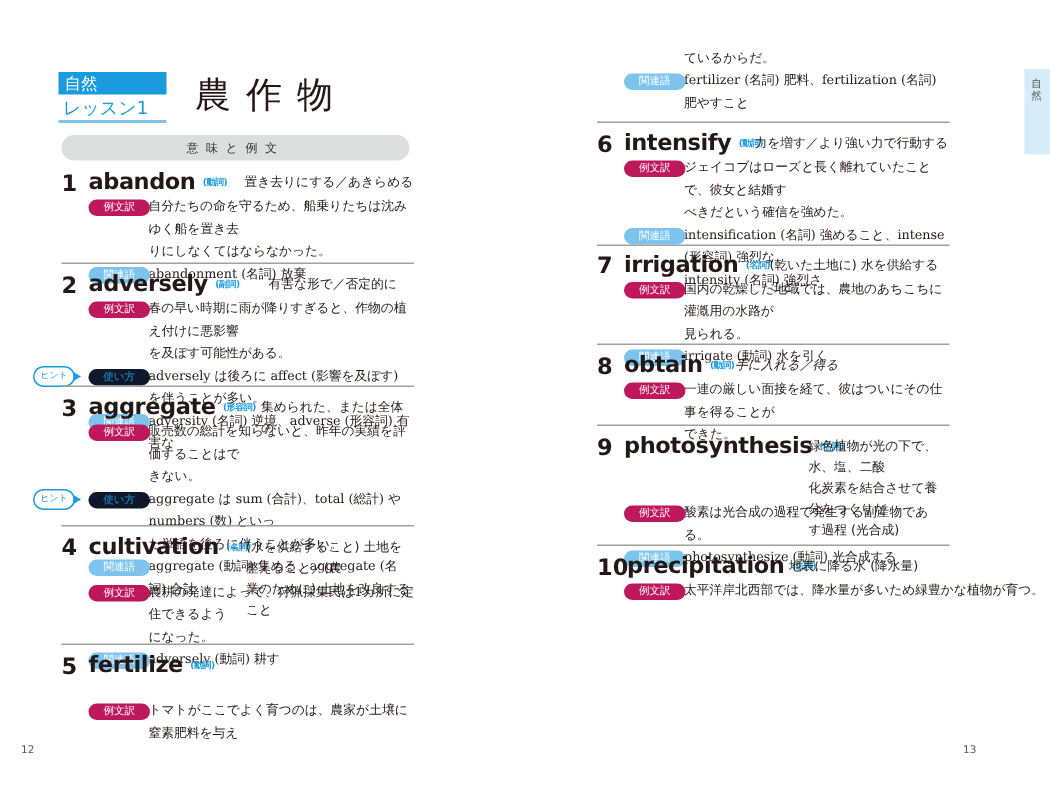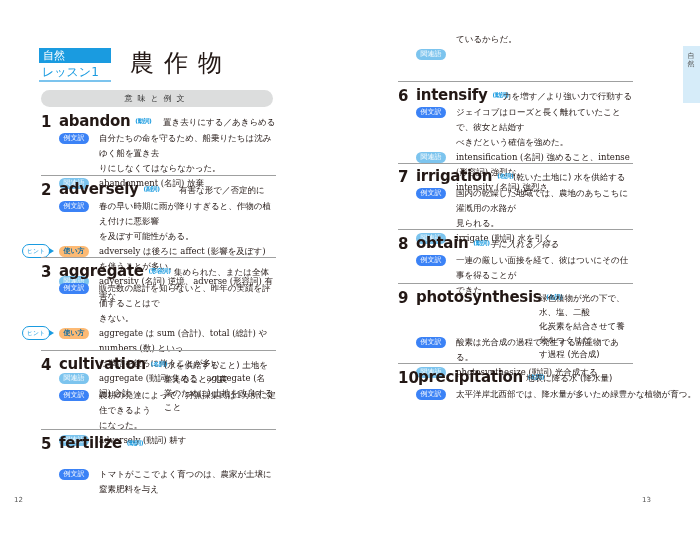--- a/index.html
+++ b/index.html
@@ -22,24 +22,24 @@
     .col-right { left: 398px; }
 
     .entry { position: absolute; left: 0; width: 235px; }
     .entry-head { position: relative; height: 18px; }
     .entry-num { position: absolute; left: 0; top: 0; font-family: "DejaVu Sans", sans-serif; font-weight: bold; font-size: 15px; color: #231815; }
     .entry-word { position: absolute; left: 18px; top: -1px; font-family: "DejaVu Sans", sans-serif; font-weight: bold; font-size: 15px; color: #231815; letter-spacing: -0.3px; }
     .pos { font-family: "DejaVu Sans", sans-serif; font-size: 6px; color: #1a9be0; font-weight: bold; vertical-align: middle; }
     .entry-meaning { position: absolute; top: 2px; font-family: "DejaVu Sans", sans-serif; font-size: 8.5px; line-height: 14px; color: #231815; }
 
     .line { position: relative; padding-left: 58px; font-size: 8.5px; line-height: 15px; color: #231815; }
-    .line .tag { position: absolute; left: 18px; top: 2px; height: 11px; padding: 0 3px; border-radius: 6px; font-family: "DejaVu Sans", sans-serif; font-size: 7px; line-height: 11px; color: #fff; width: 30px; text-align: center; }
-    .tag.ex { background: #3b82f6; }
+    .line .tag { position: absolute; left: 18px; top: 2px; height: 11px; padding: 0 3px; border-radius: 6px; font-family: "DejaVu Sans", sans-serif; font-size: 7px; line-height: 11px; color: #fff; width: 41px; text-align: center; }
+    .tag.ex { background: #be185d; }
     .tag.rel { background: #7cc4ee; }
-    .tag.use { background: #fdba74; color: #1a6fa0; font-weight: bold; }
+    .tag.use { background: #0f172a; color: #1a6fa0; font-weight: bold; }
     .hint { position: absolute; left: -19px; top: 0px; width: 28px; height: 14px; border: 1px solid #1a9be0; border-radius: 8px; font-family: "DejaVu Sans", sans-serif; font-size: 6px; color: #1a9be0; text-align: center; line-height: 12px; background: #fff; }
     .hint::after { content: ""; position: absolute; right: -5px; top: 3px; border-left: 5px solid #1a9be0; border-top: 3px solid transparent; border-bottom: 3px solid transparent; }
 
     .sep { position: absolute; left: 0; width: 235px; height: 1px; background: #9fa0a0; }
 
     .side-tab { position: absolute; left: 683px; top: 46px; width: 17px; height: 57px; background: #d6ecf9; }
     .side-tab span { display: block; width: 8px; margin: 6px auto 0; font-size: 7px; line-height: 8px; color: #555; font-family: "DejaVu Sans", sans-serif; }
 
     .folio { position: absolute; top: 496px; font-size: 7px; color: #555; font-family: "DejaVu Sans", sans-serif; }
   </style>
@@ -118,21 +118,21 @@
 
   <div class="folio" style="left:14px;">12</div>
 </div>
 
 <div class="page page-right"></div>
 
 <div class="col col-right" style="top:0;">
 
   <div class="entry" style="top:32px;">
     <div class="line"><span>ているからだ。</span></div>
-    <div class="line"><span class="tag rel">関連語</span></div>
+    <div class="line"><span class="tag rel">関連語</span><span>fertilizer (名詞) 肥料、fertilization (名詞) 肥やすこと</span></div>
   </div>
   <div class="sep" style="top:81px;"></div>
 
   <div class="entry" style="top:87px;">
     <div class="entry-head">
       <span class="entry-num">6</span>
       <span class="entry-word"><span>intensify</span> <span class="pos">(動詞)</span></span>
       <span class="entry-meaning" style="left:105px;">力を増す／より強い力で行動する</span>
     </div>
     <div class="line"><span class="tag ex">例文訳</span><span>ジェイコブはローズと長く離れていたことで、彼女と結婚す</span></div>

